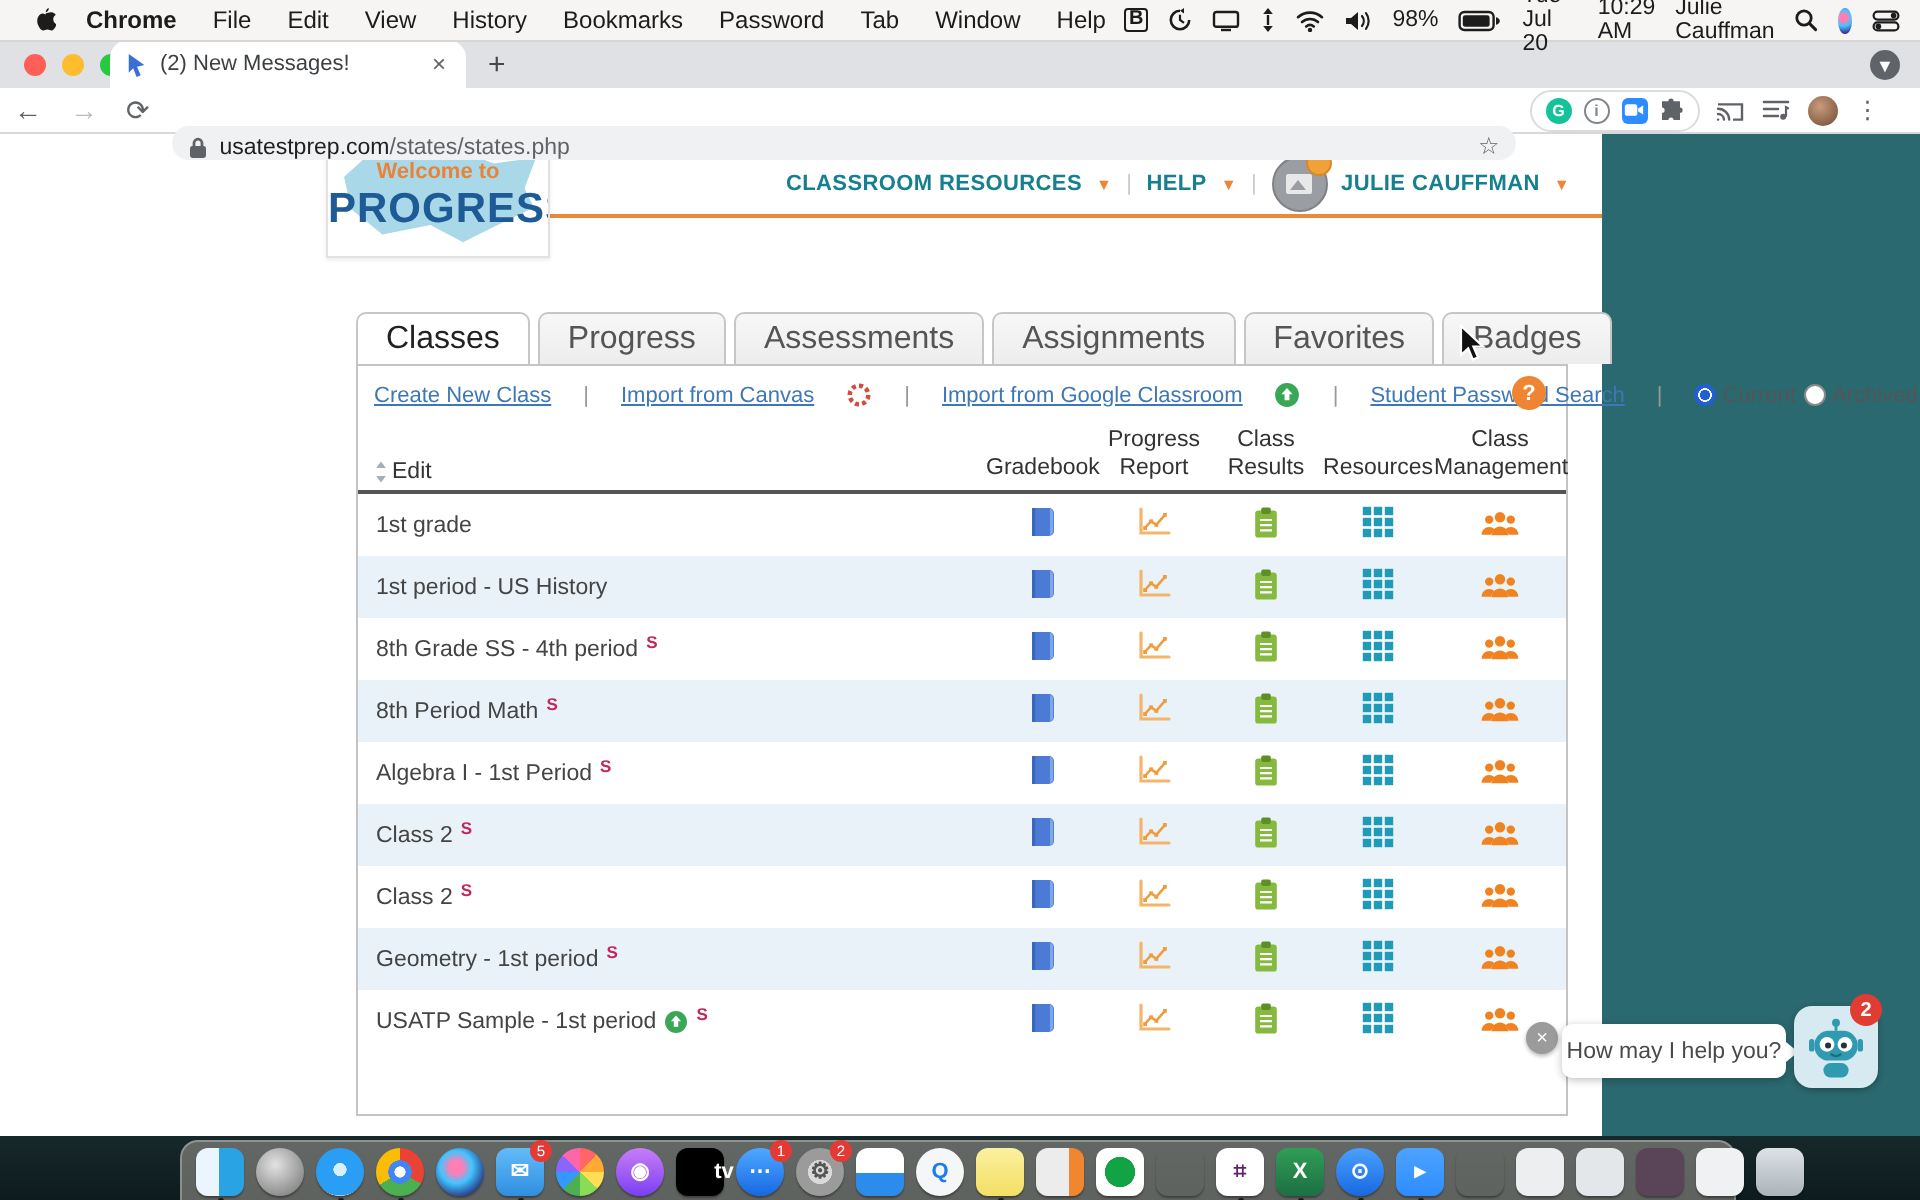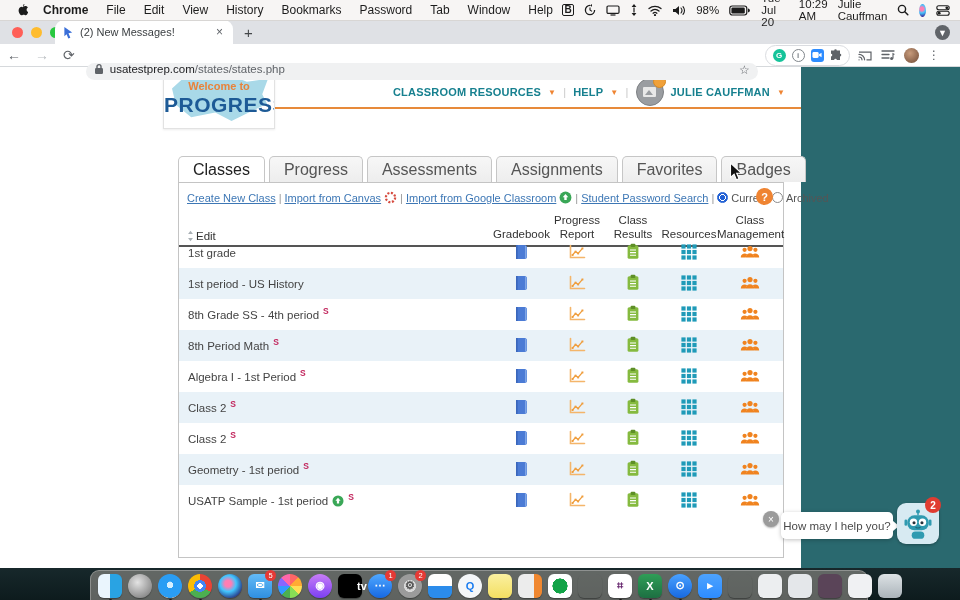--- a/index.html
+++ b/index.html
@@ -23,21 +23,21 @@
   .chrome-tab .title{flex:1;overflow:hidden;white-space:nowrap;margin-left:6px;}
   .tab-x{color:#5f6368;font-size:12px;line-height:1;padding:2px;}
   .newtab-btn{position:absolute;left:244px;top:4px;font-size:15px;color:#44474a;}
   .tabsearch{position:absolute;right:10px;top:5px;width:15px;height:15px;border-radius:50%;background:#606469;
     color:#fff;font-size:9px;display:flex;align-items:center;justify-content:center;}
   
   #toolbar{position:absolute;top:44px;left:0;right:0;height:22px;background:#fff;border-bottom:1px solid #d6d9dc;
     display:flex;align-items:center;z-index:48;}
   .nav-ico{font-size:14px;color:#5f6368;padding:0 7px;}
   .nav-ico.disabled{color:#b9bdc1;}
-  #omnibox{height:17px;background:#f0f1f2;border-radius:9px;display:flex;align-items:flex-start;
+  #omnibox{height:17px;background:#f0f1f2;border-radius:9px;display:flex;align-items:flex-end;
     padding:0 8px;margin-left:4px;width:672px;box-sizing:border-box;font-size:11.5px;margin-top:32px;}
   #omnibox .host{color:#202124;} #omnibox .path{color:#5f6368;}
   #omnibox .star{margin-left:auto;color:#5f6368;font-size:12px;}
   .ext-pill{display:flex;align-items:center;gap:6px;border:1px solid #dadce0;border-radius:11px;height:19px;padding:0 7px;margin-left:7px;}
   .ext-disc{width:13px;height:13px;border-radius:50%;display:flex;align-items:center;justify-content:center;color:#fff;font-size:8px;font-weight:bold;}
   .tb-right{display:flex;align-items:center;gap:9px;margin-left:8px;padding-right:8px;}
   .avatar-sm{width:15px;height:15px;border-radius:50%;background:radial-gradient(circle at 40% 35%,#c89b7b,#6e4a36);}
   .dots3{color:#5f6368;font-size:12px;}
   
   #desktop-right{position:absolute;left:801px;top:66px;width:159px;height:502px;background:#2a696f;}
@@ -58,34 +58,34 @@
   .avatar-hdr .pic{position:absolute;left:6px;top:8px;width:13px;height:10px;background:#e8e8e8;border-radius:1px;}
   .avatar-hdr .pic:after{content:"";position:absolute;left:2px;top:3px;border-left:4px solid transparent;border-right:4px solid transparent;border-bottom:5px solid #9a9da1;}
   .avatar-hdr .dot{position:absolute;right:-3px;top:-4px;width:11px;height:11px;border-radius:50%;background:#f0a13a;border:1px solid #d88a22;}
   
   #ui-tabs{position:absolute;left:178px;top:90px;display:flex;gap:4px;z-index:4;}
   .ui-tab{height:25px;line-height:25px;padding:0 14px;background:linear-gradient(#f7f7f7,#ededed);
     border:1px solid #c6c6c6;border-bottom:none;border-radius:5px 5px 0 0;font-size:16px;color:#555;}
   .ui-tab.active{background:#fff;color:#222;position:relative;z-index:6;height:27px;margin-bottom:-2px;}
   
   #card{position:absolute;left:178px;top:116px;width:604px;height:374px;border:1px solid #c4c4c4;background:#fff;z-index:5;}
-  #links-row{position:absolute;left:8px;top:8px;display:flex;align-items:center;gap:3px;font-size:11px;color:#555;white-space:nowrap;}
+  #links-row{position:absolute;left:8px;top:8px;display:flex;align-items:center;gap:16px;font-size:11px;color:#555;white-space:nowrap;}
   #links-row a{color:#3d77b5;text-decoration:underline;}
   .lnk-sep{color:#999;}
   .radio{width:11px;height:11px;border-radius:50%;border:1px solid #8a8a8a;box-sizing:border-box;background:#fff;display:inline-block;vertical-align:-2px;}
   .radio.checked{border:1px solid #2160d4;background:radial-gradient(circle,#2160d4 0 2.5px,#fff 2.6px 3.4px,#2160d4 3.5px);}
   #help-btn{position:absolute;right:10px;top:5px;width:17px;height:17px;border-radius:50%;background:#ef8432;
     color:#fff;font-size:11px;font-weight:bold;display:flex;align-items:center;justify-content:center;}
   
   #thead{position:absolute;left:0;top:30px;width:100%;display:flex;align-items:flex-end;
     border-bottom:2px solid #555;box-sizing:border-box;padding-bottom:3px;font-size:11.5px;color:#333;}
   .th-name{flex:1;padding-left:8px;display:flex;align-items:center;gap:2px;}
   .th-col{width:56px;text-align:center;line-height:1.25;}
   .th-col:last-child{width:66px;}
-  #tbody{position:absolute;left:0;top:54px;width:100%;bottom:0;overflow:hidden;}
+  #tbody{position:absolute;left:0;top:64px;width:100%;bottom:0;overflow:hidden;}
   .trow{display:flex;align-items:center;height:31px;font-size:11.5px;color:#444;}
   .trow:nth-of-type(even){background:#e9f2f8;}
   .c-name{flex:1;padding-left:9px;display:flex;align-items:center;gap:4px;}
   .c-ico{width:56px;text-align:center;}
   .c-ico:last-child{width:66px;}
   .sup-s{color:#c2275e;font-size:8.5px;vertical-align:super;position:relative;top:-4px;font-weight:bold;}
   
   #chat-close{position:absolute;left:763px;top:511px;width:16px;height:16px;border-radius:50%;background:#9b9b9b;
     color:#fff;font-size:10px;display:flex;align-items:center;justify-content:center;z-index:20;box-shadow:0 1px 2px rgba(0,0,0,.3);}
   #chat-bubble{position:absolute;left:781px;top:512px;width:112px;height:27px;background:#fff;border-radius:5px;

